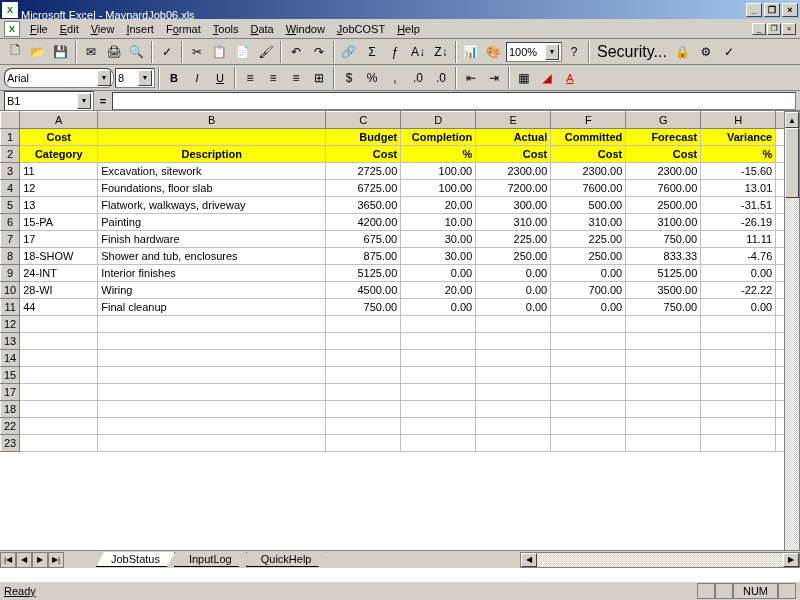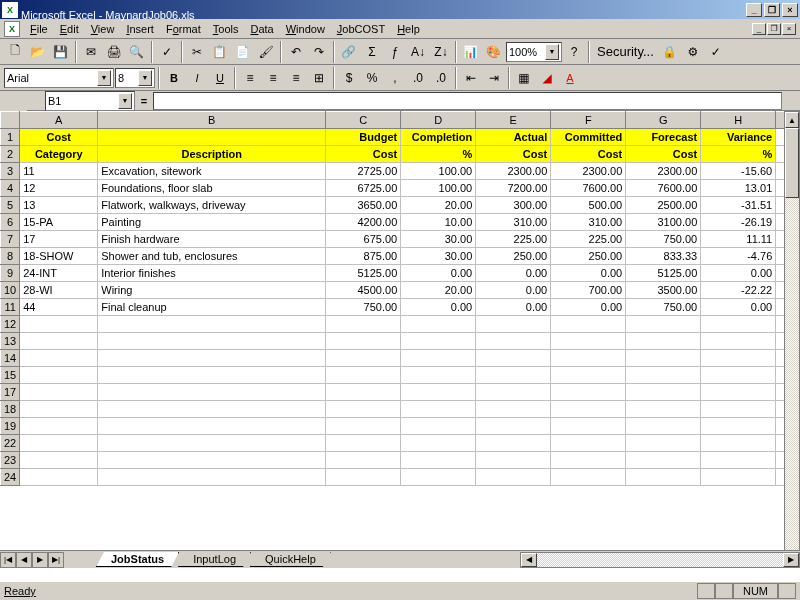--- a/index.html
+++ b/index.html
@@ -14,44 +14,44 @@
 .menubar .mi u { text-decoration: underline; }
 .menubar .mdiicon { width: 16px; height: 16px; margin-right: 4px; background: #fff; border: 1px solid #808080; display: flex; align-items: center; justify-content: center; color: #008000; font-size: 9px; font-weight: bold; }
 .menubar .mdibtns { margin-left: auto; display: flex; gap: 1px; }
 .menubar .mdibtn { width: 14px; height: 12px; background: #d4d0c8; border: 1px solid #fff; border-right-color: #404040; border-bottom-color: #404040; font-size: 8px; display: flex; align-items: center; justify-content: center; }
 .toolbar { background: #d4d0c8; height: 26px; display: flex; align-items: center; padding: 2px 4px; border-bottom: 1px solid #808080; gap: 1px; }
 .tbtn { width: 22px; height: 22px; display: flex; align-items: center; justify-content: center; border: 1px solid transparent; font-size: 12px; cursor: default; }
 .tsep { width: 6px; height: 22px; border-left: 1px solid #808080; border-right: 1px solid #fff; margin: 0 2px; width: 2px; }
 .tcombo { height: 20px; background: #fff; border: 1px solid #808080; border-top-color: #404040; border-left-color: #404040; display: flex; align-items: center; padding: 0 2px; }
 .tcombo .arrow { width: 14px; height: 16px; background: #d4d0c8; border: 1px solid #fff; border-right-color: #404040; border-bottom-color: #404040; margin-left: auto; display: flex; align-items: center; justify-content: center; font-size: 7px; }
 .namebox { width: 90px; }
-.fontbox { width: 110px; }
+.fontbox { width: 110px; border-radius: 8px; }
 .sizebox { width: 40px; }
-.securitybox { font-size: 13px; padding: 0 4px; }
-.formula-row { background: #d4d0c8; height: 20px; display: flex; align-items: center; padding: 2px 18px; border-bottom: 1px solid #808080; margin-left: 27px; }
+.securitybox { font-size: 16px; padding: 0 4px; }
+.formula-row { background: #d4d0c8; height: 20px; display: flex; align-items: center; padding: 2px 4px; border-bottom: 1px solid #808080; }
 .formula-row .eq { width: 18px; text-align: center; font-weight: bold; }
 .formula-row .fbar { flex: 1; height: 18px; background: #fff; border: 1px solid #808080; border-top-color: #404040; border-left-color: #404040; }
 .sheet { position: relative; background: #fff; height: 474px; overflow: hidden; }
 table.grid { border-collapse: collapse; table-layout: fixed; }
 table.grid th, table.grid td { border: 1px solid #c0c0c0; height: 17px; padding: 0 3px; white-space: nowrap; overflow: hidden; }
 table.grid th { background: #d4d0c8; font-weight: normal; text-align: center; border: 1px solid #808080; border-top-color: #fff; border-left-color: #fff; }
 table.grid .colA { width: 78px; }
 table.grid .colB { width: 228px; }
 table.grid .colC, .colD, .colE, .colF, .colG, .colH { width: 75px; }
 table.grid .colI { width: 20px; }
 .hdr1 { background: #ffff00; font-weight: bold; text-align: center; }
 .hdr2 { background: #ffff00; font-weight: bold; text-align: center; }
 .hdrr { background: #ffff00; font-weight: bold; text-align: right; }
 .num { text-align: right; }
 .txt { text-align: left; }
 .tabbar { position: absolute; bottom: 17px; left: 0; right: 0; height: 18px; background: #d4d0c8; display: flex; align-items: center; border-top: 1px solid #808080; }
 .tabnav { width: 16px; height: 16px; border: 1px solid #808080; display: flex; align-items: center; justify-content: center; font-size: 8px; background: #d4d0c8; }
 .sheettab { padding: 1px 10px; background: #fff; border: 1px solid #000; border-top: none; margin-left: -1px; font-size: 11px; clip-path: polygon(8px 0, 100% 0, calc(100% - 8px) 100%, 0 100%); padding: 1px 14px; }
 .sheettab.inactive { background: #d4d0c8; }
-.sheettab.active { font-weight: bold; margin-left: 32px; }
+.sheettab.active { font-weight: normal; margin-left: 32px; }
 .hscroll { margin-left: auto; width: 280px; height: 16px; background: #d4d0c8; border: 1px solid #808080; display: flex; }
 .hscroll .sbtn { width: 16px; background: #d4d0c8; border: 1px solid #fff; border-right-color: #404040; border-bottom-color: #404040; font-size: 8px; display: flex; align-items: center; justify-content: center; }
 .hscroll .strack { flex: 1; background: repeating-conic-gradient(#d4d0c8 0 25%, #fff 0 50%) 0 0/2px 2px; }
 .vscroll { position: absolute; right: 0; top: 0; bottom: 18px; width: 16px; background: #d4d0c8; border: 1px solid #808080; display: flex; flex-direction: column; }
 .vscroll .sbtn { height: 16px; background: #d4d0c8; border: 1px solid #fff; border-right-color: #404040; border-bottom-color: #404040; font-size: 8px; display: flex; align-items: center; justify-content: center; }
 .vscroll .strack { flex: 1; background: repeating-conic-gradient(#d4d0c8 0 25%, #fff 0 50%) 0 0/2px 2px; position: relative; }
 .vscroll .thumb { position: absolute; top: 0; left: 0; right: 0; height: 70px; background: #d4d0c8; border: 1px solid #fff; border-right-color: #404040; border-bottom-color: #404040; }
 .statusbar { position: absolute; bottom: 0; left: 0; right: 0; height: 19px; background: #d4d0c8; border-top: 1px solid #fff; display: flex; align-items: center; padding: 0 4px; }
 .statusbar .cell { border: 1px solid #808080; border-top-color: #808080; border-left-color: #808080; padding: 1px 8px; height: 16px; }
 .statusbar .ready { flex: 1; text-decoration: underline; }
@@ -407,57 +407,33 @@
           <td></td>
           <td></td>
           <td></td>
           <td></td>
           <td></td>
           <td></td>
           <td></td>
           <td></td>
         </tr>
         <tr>
-          <th>19</th>
-          <td></td>
-          <td></td>
-          <td></td>
-          <td></td>
-          <td></td>
-          <td></td>
-          <td></td>
-          <td></td>
-          <td></td>
-        </tr>
-        <tr>
           <th>22</th>
           <td></td>
           <td></td>
           <td></td>
           <td></td>
           <td></td>
           <td></td>
           <td></td>
           <td></td>
           <td></td>
         </tr>
         <tr>
           <th>23</th>
-          <td></td>
-          <td></td>
-          <td></td>
-          <td></td>
-          <td></td>
-          <td></td>
-          <td></td>
-          <td></td>
-          <td></td>
-        </tr>
-        <tr>
-          <th>24</th>
           <td></td>
           <td></td>
           <td></td>
           <td></td>
           <td></td>
           <td></td>
           <td></td>
           <td></td>
           <td></td>
         </tr>

